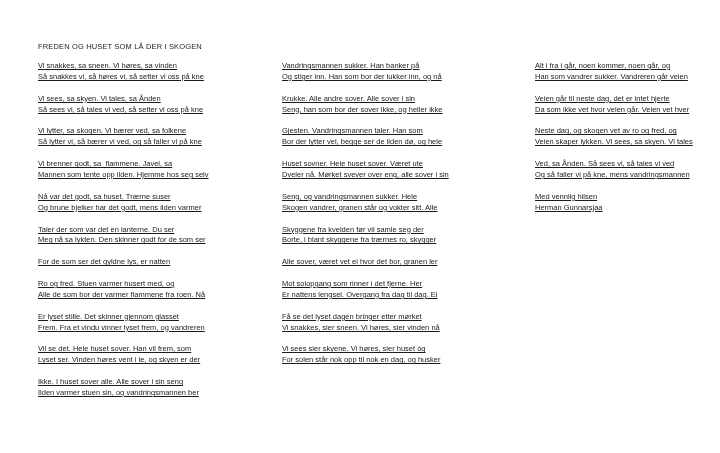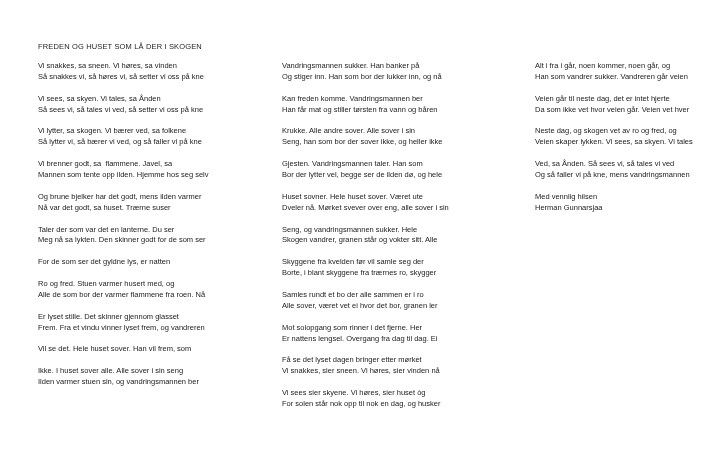--- a/index.html
+++ b/index.html
@@ -22,20 +22,21 @@
     top: 42px;
     font-size: 7.5px;
     line-height: 9px;
     letter-spacing: 0.15px;
     white-space: pre;
     color: #1c1c1c;
   }
   .poem-column {
     position: absolute;
     top: 61px;
+    text-decoration: underline;
   }
   .col-0 { left: 38px;  width: 238px; }
   .col-1 { left: 282px; width: 212px; }
   .col-2 { left: 528px; width: 214px; margin-left: 7px; }
   .stanza {
     margin: 0 0 10.9px 0;
   }
   .line {
     font-size: 7.5px;
     line-height: 10.9px;
@@ -60,55 +61,52 @@
       </div>
       <div class="stanza">
         <div class="line">Vi lytter, sa skogen. Vi bærer ved, sa folkene</div>
         <div class="line">Så lytter vi, så bærer vi ved, og så faller vi på kne</div>
       </div>
       <div class="stanza">
         <div class="line">Vi brenner godt, sa  flammene. Javel, sa</div>
         <div class="line">Mannen som tente opp ilden. Hjemme hos seg selv</div>
       </div>
       <div class="stanza">
+        <div class="line">Nå var det godt, sa huset. Trærne suser</div>
         <div class="line">Og brune bjelker har det godt, mens ilden varmer</div>
-        <div class="line">Nå var det godt, sa huset. Trærne suser</div>
       </div>
       <div class="stanza">
         <div class="line">Taler der som var det en lanterne. Du ser</div>
         <div class="line">Meg nå sa lykten. Den skinner godt for de som ser</div>
       </div>
       <div class="stanza">
         <div class="line">For de som ser det gyldne lys, er natten</div>
       </div>
       <div class="stanza">
         <div class="line">Ro og fred. Stuen varmer husert med, og</div>
         <div class="line">Alle de som bor der varmer flammene fra roen. Nå</div>
       </div>
       <div class="stanza">
         <div class="line">Er lyset stille. Det skinner gjennom glasset</div>
         <div class="line">Frem. Fra et vindu vinner lyset frem, og vandreren</div>
       </div>
       <div class="stanza">
         <div class="line">Vil se det. Hele huset sover. Han vil frem, som</div>
+        <div class="line">Lyset ser. Vinden høres vent i le, og skyen er der</div>
       </div>
       <div class="stanza">
         <div class="line">Ikke. I huset sover alle. Alle sover i sin seng</div>
         <div class="line">Ilden varmer stuen sin, og vandringsmannen ber</div>
       </div>
     </div>
 
   <div class="poem-column col-1">
       <div class="stanza">
         <div class="line">Vandringsmannen sukker. Han banker på</div>
         <div class="line">Og stiger inn. Han som bor der lukker inn, og nå</div>
-      </div>
-      <div class="stanza">
-        <div class="line">Kan freden komme. Vandringsmannen ber</div>
-        <div class="line">Han får mat og stiller tørsten fra vann og båren</div>
       </div>
       <div class="stanza">
         <div class="line">Krukke. Alle andre sover. Alle sover i sin</div>
         <div class="line">Seng, han som bor der sover ikke, og heller ikke</div>
       </div>
       <div class="stanza">
         <div class="line">Gjesten. Vandringsmannen taler. Han som</div>
         <div class="line">Bor der lytter vel, begge ser de ilden dø, og hele</div>
       </div>
       <div class="stanza">
@@ -117,21 +115,20 @@
       </div>
       <div class="stanza">
         <div class="line">Seng, og vandringsmannen sukker. Hele</div>
         <div class="line">Skogen vandrer, granen står og vokter sitt. Alle</div>
       </div>
       <div class="stanza">
         <div class="line">Skyggene fra kvelden før vil samle seg der</div>
         <div class="line">Borte, i blant skyggene fra trærnes ro, skygger</div>
       </div>
       <div class="stanza">
-        <div class="line">Samles rundt et bo der alle sammen er i ro</div>
         <div class="line">Alle sover, været vet ei hvor det bor, granen ler</div>
       </div>
       <div class="stanza">
         <div class="line">Mot solopgang som rinner i det fjerne. Her</div>
         <div class="line">Er nattens lengsel. Overgang fra dag til dag. Ei</div>
       </div>
       <div class="stanza">
         <div class="line">Få se det lyset dagen bringer etter mørket</div>
         <div class="line">Vi snakkes, sier sneen. Vi høres, sier vinden nå</div>
       </div>

